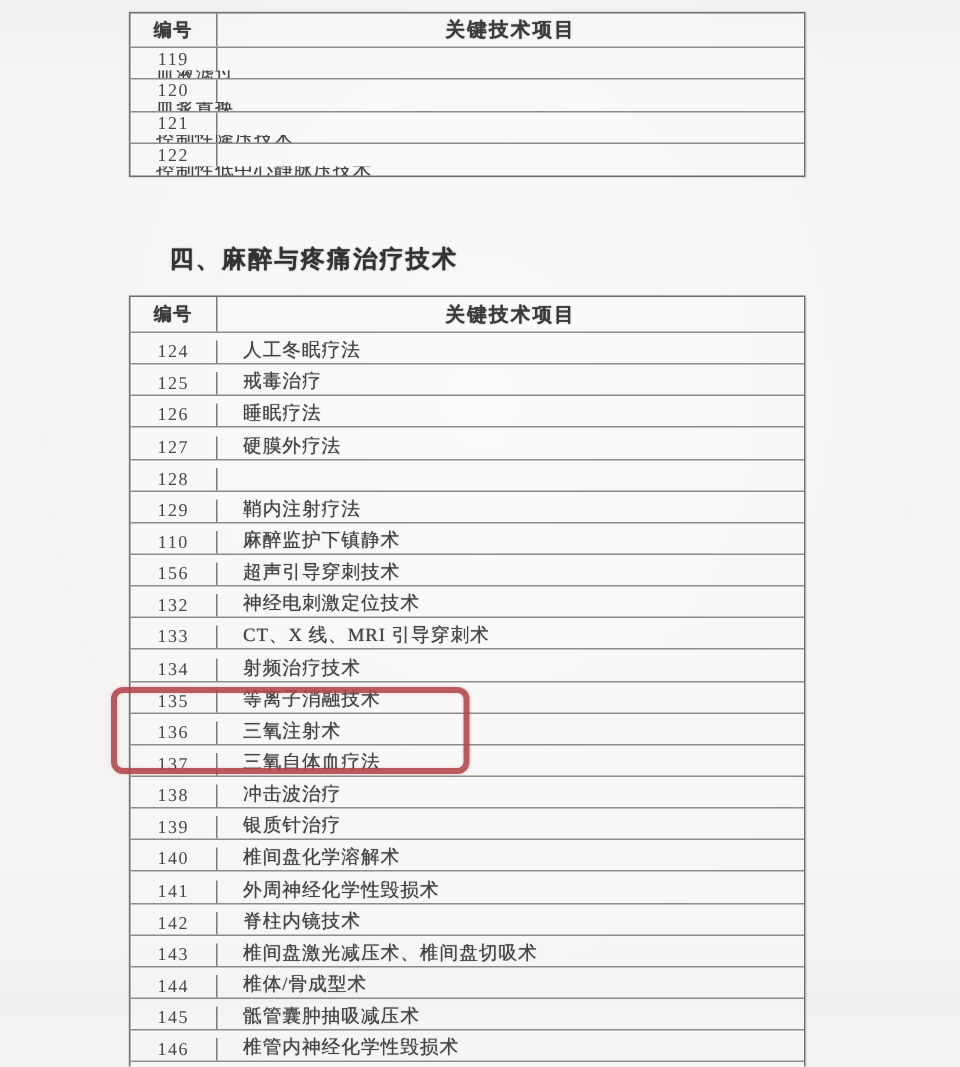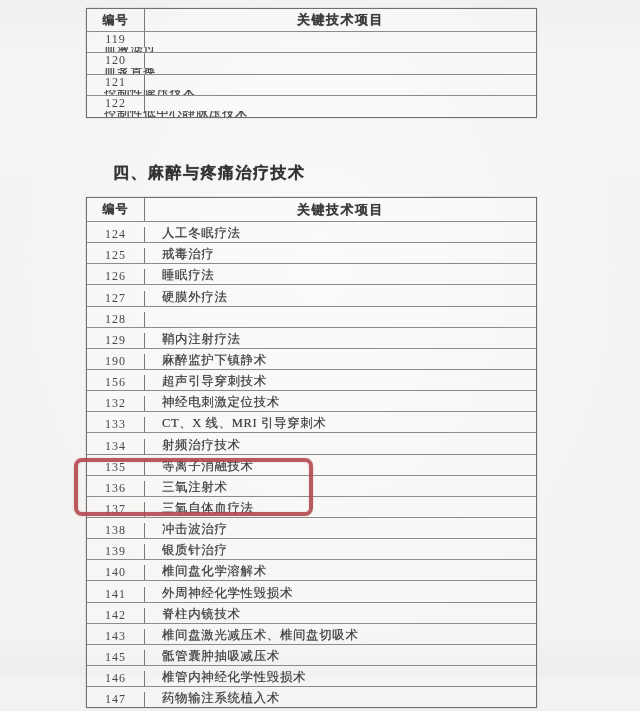--- a/index.html
+++ b/index.html
@@ -111,21 +111,21 @@
         <div class="td item-col">硬膜外疗法</div>
       </div>
       <div class="tr row">
         <div class="td no-col">128</div>
       </div>
       <div class="tr row">
         <div class="td no-col">129</div>
         <div class="td item-col">鞘内注射疗法</div>
       </div>
       <div class="tr row">
-        <div class="td no-col">190</div>
+        <div class="td no-col">110</div>
         <div class="td item-col">麻醉监护下镇静术</div>
       </div>
       <div class="tr row">
         <div class="td no-col">156</div>
         <div class="td item-col">超声引导穿刺技术</div>
       </div>
       <div class="tr row">
         <div class="td no-col">132</div>
         <div class="td item-col">神经电刺激定位技术</div>
       </div>
@@ -167,20 +167,24 @@
       </div>
       <div class="tr row">
         <div class="td no-col">142</div>
         <div class="td item-col">脊柱内镜技术</div>
       </div>
       <div class="tr row">
         <div class="td no-col">143</div>
         <div class="td item-col">椎间盘激光减压术、椎间盘切吸术</div>
       </div>
       <div class="tr row">
+        <div class="td no-col">144</div>
+        <div class="td item-col">椎体/骨成型术</div>
+      </div>
+      <div class="tr row">
         <div class="td no-col">145</div>
         <div class="td item-col">骶管囊肿抽吸减压术</div>
       </div>
       <div class="tr row">
         <div class="td no-col">146</div>
         <div class="td item-col">椎管内神经化学性毁损术</div>
       </div>
       <div class="tr row">
         <div class="td no-col">147</div>
         <div class="td item-col">药物输注系统植入术</div>

